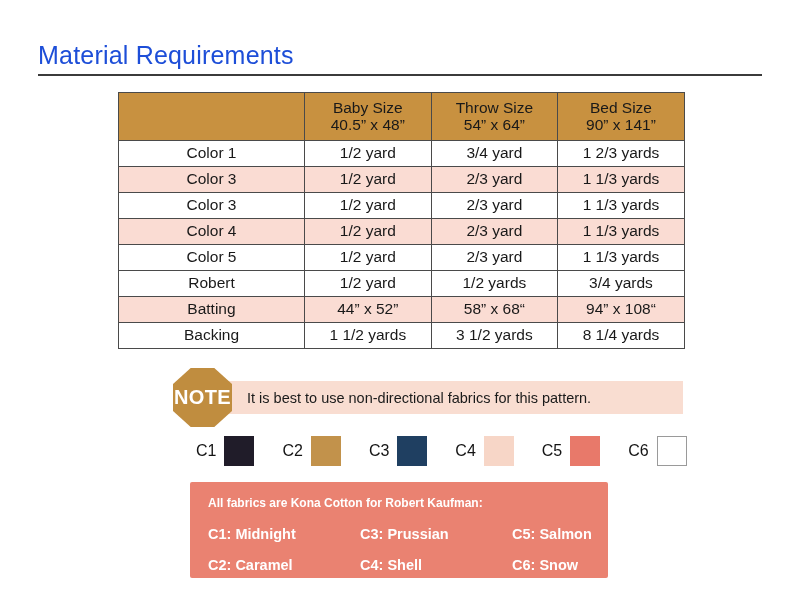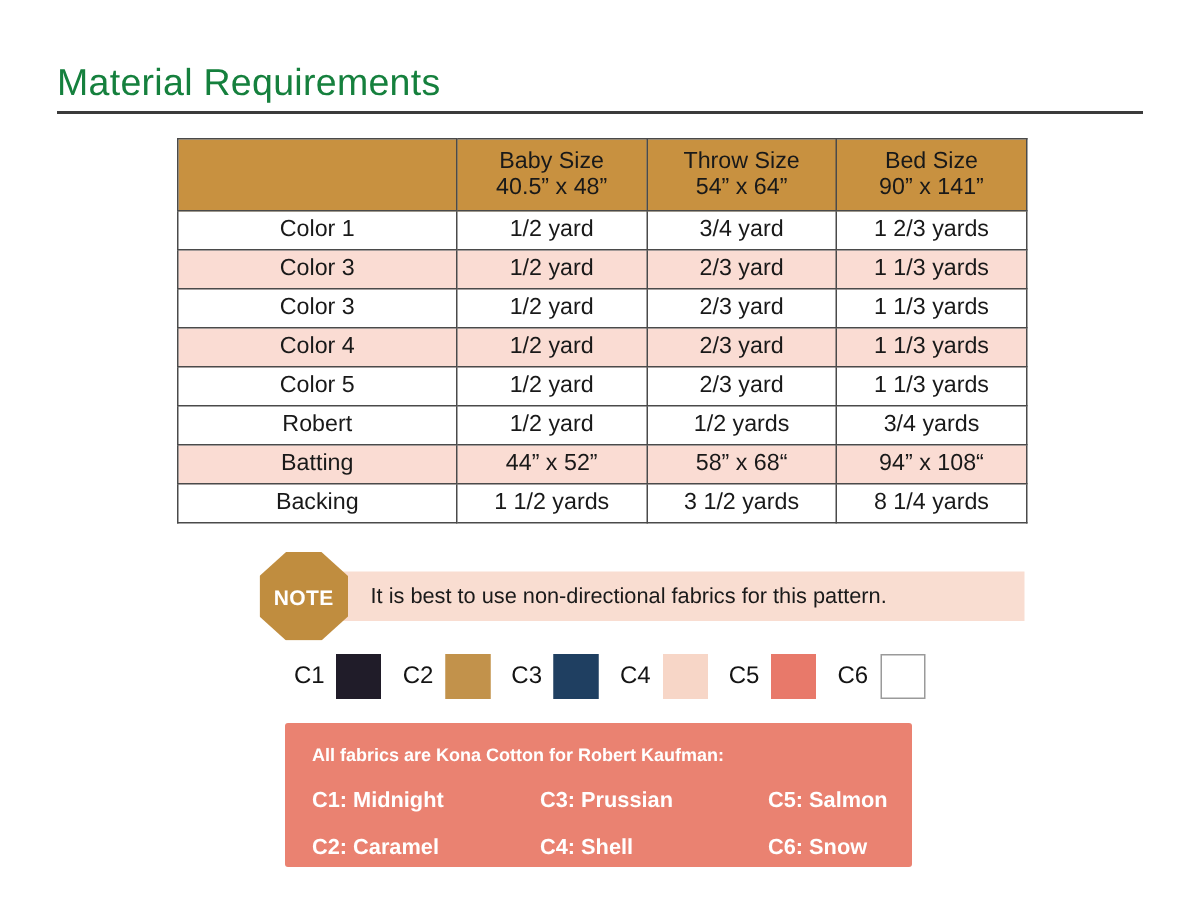--- a/index.html
+++ b/index.html
@@ -20,21 +20,21 @@
   .title-wrap {
     position: absolute;
     left: 38px;
     top: 40px;
     width: 724px;
   }
   .page-title {
     font-size: 25px;
     font-weight: 400;
     letter-spacing: 0.2px;
-    color: #15803d;
+    color: #1d4ed8;
     line-height: 30px;
     white-space: nowrap;
   }
   .title-rule {
     margin-top: 4px;
     height: 2px;
     background: #3b3b3b;
     width: 100%;
   }
 
@@ -106,40 +106,40 @@
     width: 59px;
     height: 59px;
     background: #c08d3f;
     clip-path: polygon(30% 0%, 70% 0%, 100% 27%, 100% 73%, 70% 100%, 30% 100%, 0% 73%, 0% 27%);
     display: flex;
     align-items: center;
     justify-content: center;
   }
   .note-badge span {
     color: #ffffff;
-    font-size: 14px;
+    font-size: 20px;
     font-weight: bold;
     letter-spacing: 0.3px;
     text-align: right;
   }
 
   
   .swatch-strip {
     position: absolute;
     left: 196px;
     top: 436px;
     display: flex;
     align-items: center;
     gap: 0;
   }
   .swatch-item {
     display: flex;
     align-items: center;
   }
-  .swatch-item + .swatch-item { margin-left: 14px; }
+  .swatch-item + .swatch-item { margin-left: 28px; }
   .swatch-label {
     font-size: 16px;
     color: #141414;
     margin-right: 8px;
   }
   .swatch-box {
     width: 30px;
     height: 30px;
     border: 1px solid transparent;
     box-sizing: border-box;

